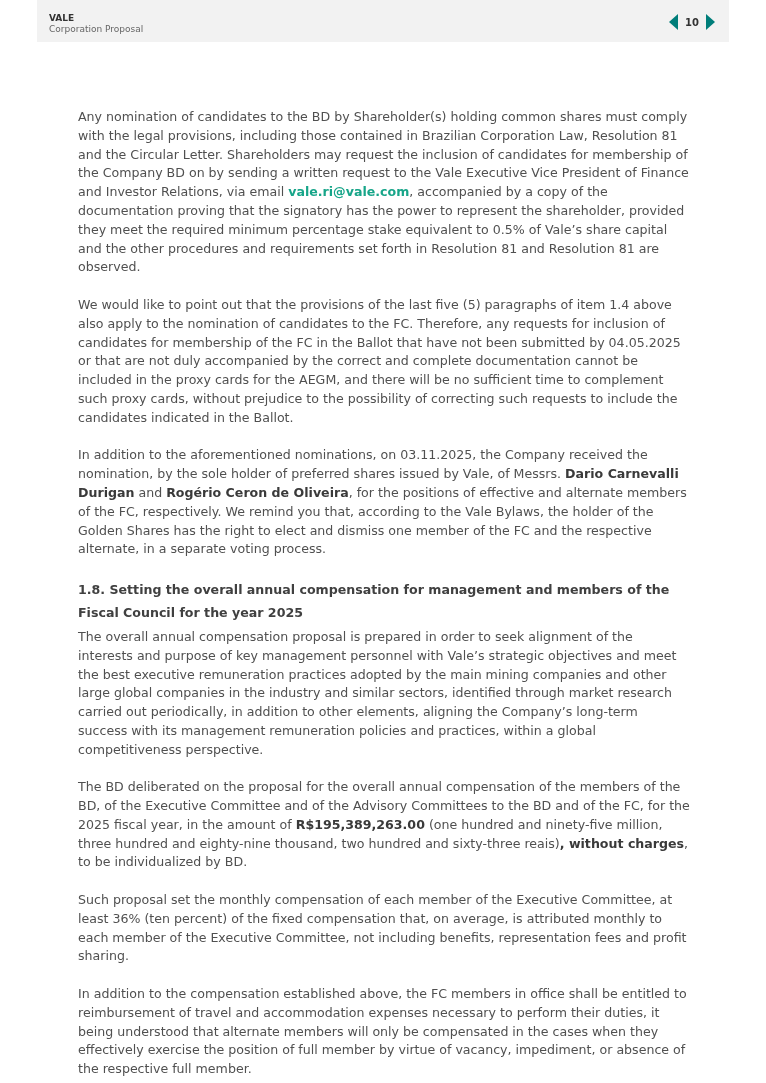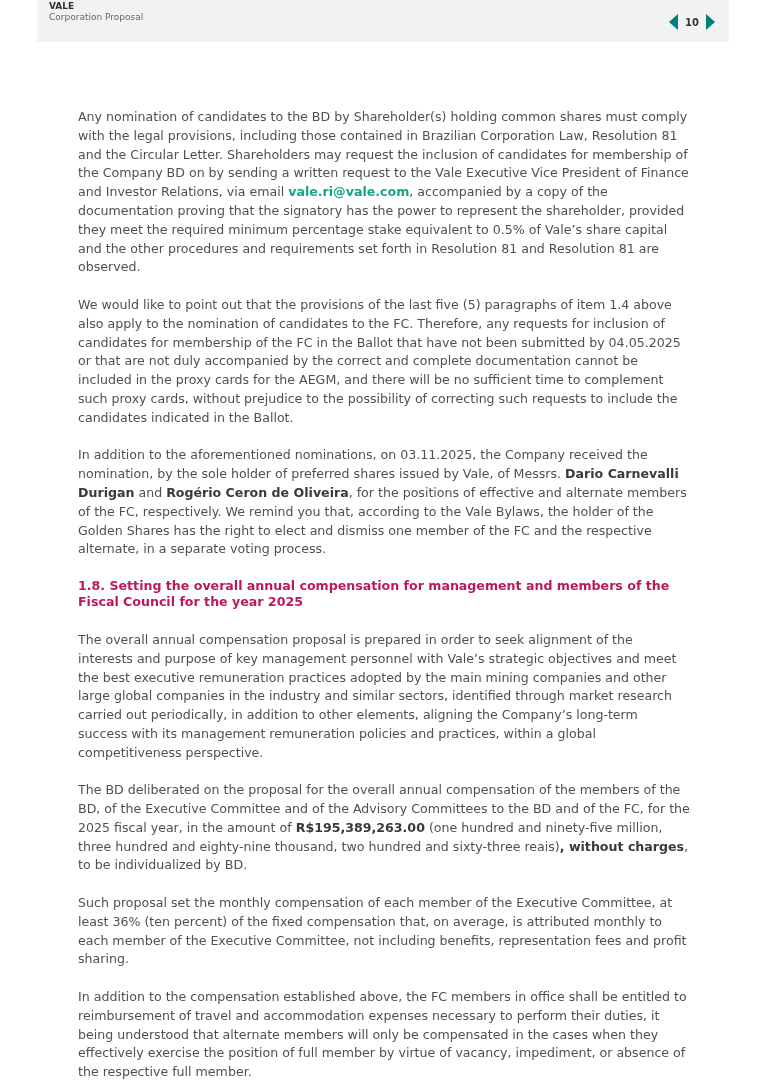--- a/index.html
+++ b/index.html
@@ -1,29 +1,29 @@
 <!DOCTYPE html>
 <html><head>
   <meta charset="utf-8">
   <style>
     html, body { margin: 0; padding: 0; background: #ffffff; }
     body { width: 766px; height: 1083px; position: relative; overflow: hidden;
            font-family: "DejaVu Sans", sans-serif; color: #505050; }
     .header { position: absolute; left: 37px; top: 0; width: 692px; height: 42px; background: #f2f2f2; }
-    .brand { position: absolute; left: 12px; top: 1px; font-size: 9px; line-height: 11px; }
+    .brand { position: absolute; left: 12px; top: 13px; font-size: 9px; line-height: 11px; }
     .brand .company { font-weight: bold; color: #333; display: block; }
     .brand .doc { color: #666; display: block; }
     .pager { position: absolute; right: 14px; top: 13px; height: 18px; display: flex; align-items: center; }
     .arrow { width: 0; height: 0; border-top: 8px solid transparent; border-bottom: 8px solid transparent; cursor: pointer; }
     .arrow.left { border-right: 9px solid #007e7a; }
     .arrow.right { border-left: 9px solid #007e7a; }
     .page-num { font-size: 10px; font-weight: bold; color: #333; margin: 0 7px; }
     .content { position: absolute; left: 78px; top: 108px; width: 612px; font-size: 12.6px; line-height: 18.8px; }
     .content p { margin: 0 0 18.8px 0; }
-    .content h2 { margin: 0 0 21px 0; font-size: 12.6px; line-height: 16px; font-weight: bold; color: #be185d; }
+    .content h2 { margin: 0 0 4px 0; font-size: 12.6px; line-height: 23px; font-weight: bold; color: #404040; }
     .content b { color: #3a3a3a; }
     a.link { color: #17a589; font-weight: bold; }
   </style>
 </head>
 <body>
 
 <div class="header">
   <div class="brand">
     <span class="company">VALE</span>
     <span class="doc">Corporation Proposal</span>

